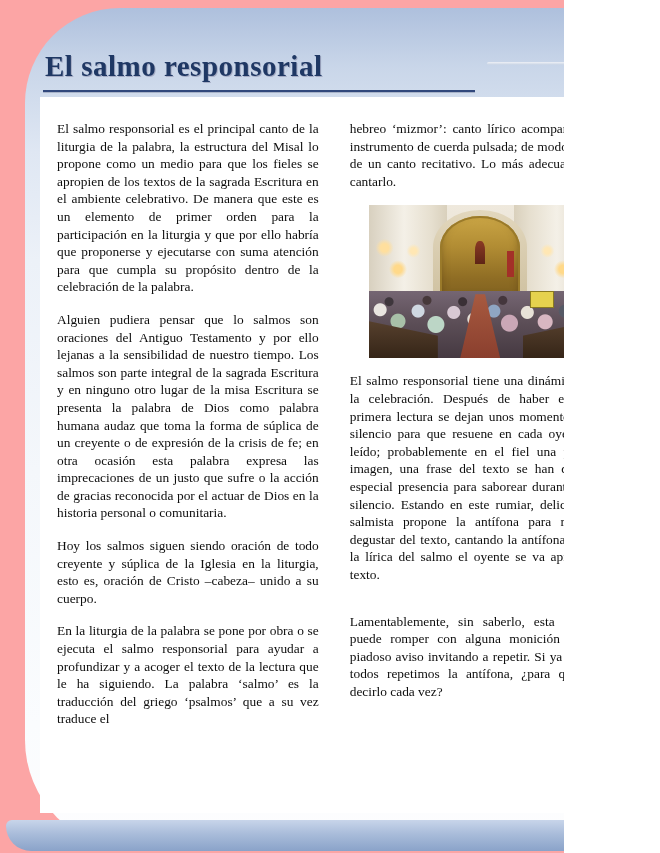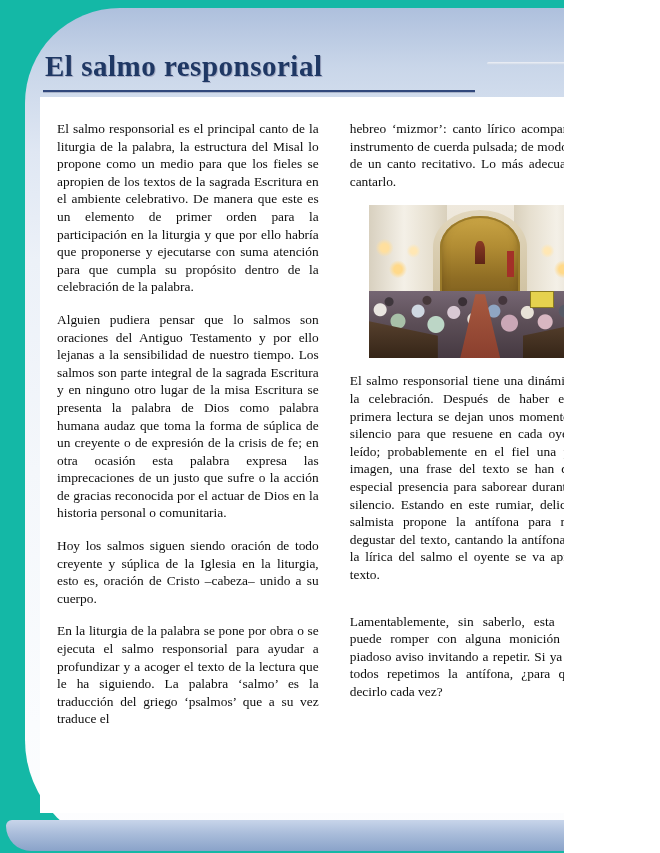--- a/index.html
+++ b/index.html
@@ -1,16 +1,16 @@
 <!DOCTYPE html>
 <html><head>
 <meta charset="utf-8">
 <style>
   html,body{margin:0;padding:0;background:#ffffff;}
-  .page{position:relative;width:564px;height:853px;background:#14b8a6;overflow:hidden;
+  .page{position:relative;width:564px;height:853px;background:#fca5a5;overflow:hidden;
         font-family:"Liberation Serif","DejaVu Serif",serif;}
 
   
   .panel{position:absolute;left:25px;top:8px;width:628px;height:842px;
          border-radius:95px 48px 110px 110px;
          background:linear-gradient(to bottom,
             #aec0dd 0%, #c9d6e9 7%, #dfe7f3 17%, #ecf1f8 30%,
             #f4f7fb 55%, #fafcfe 85%, #fdfdfe 100%);}
 
   

